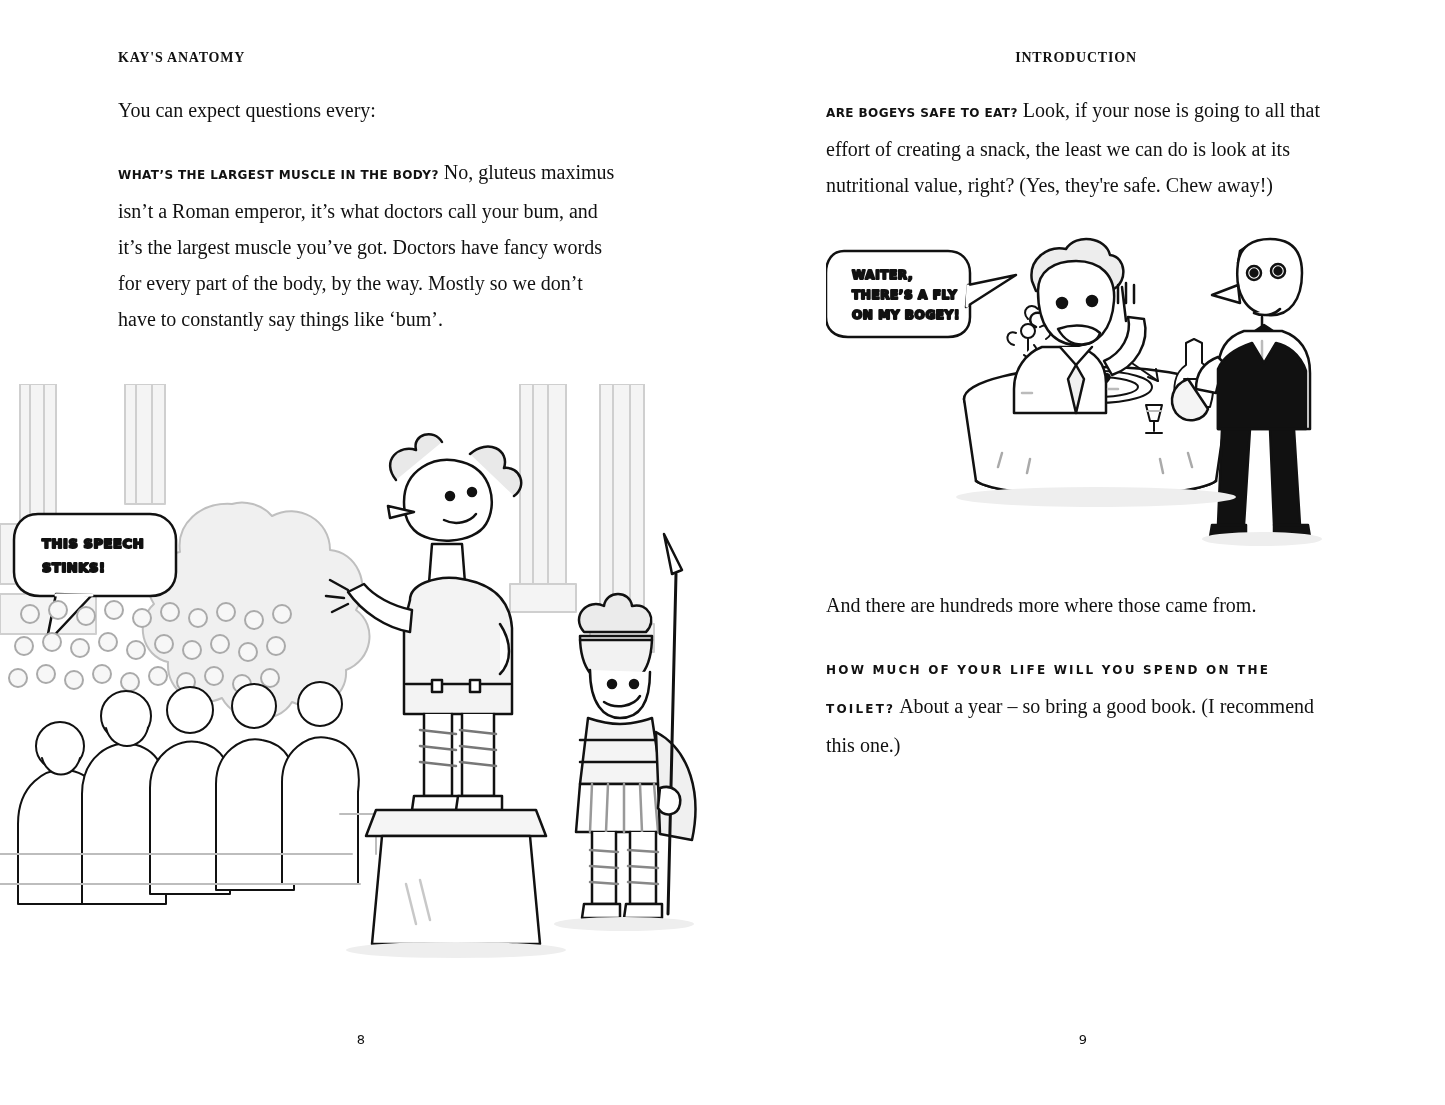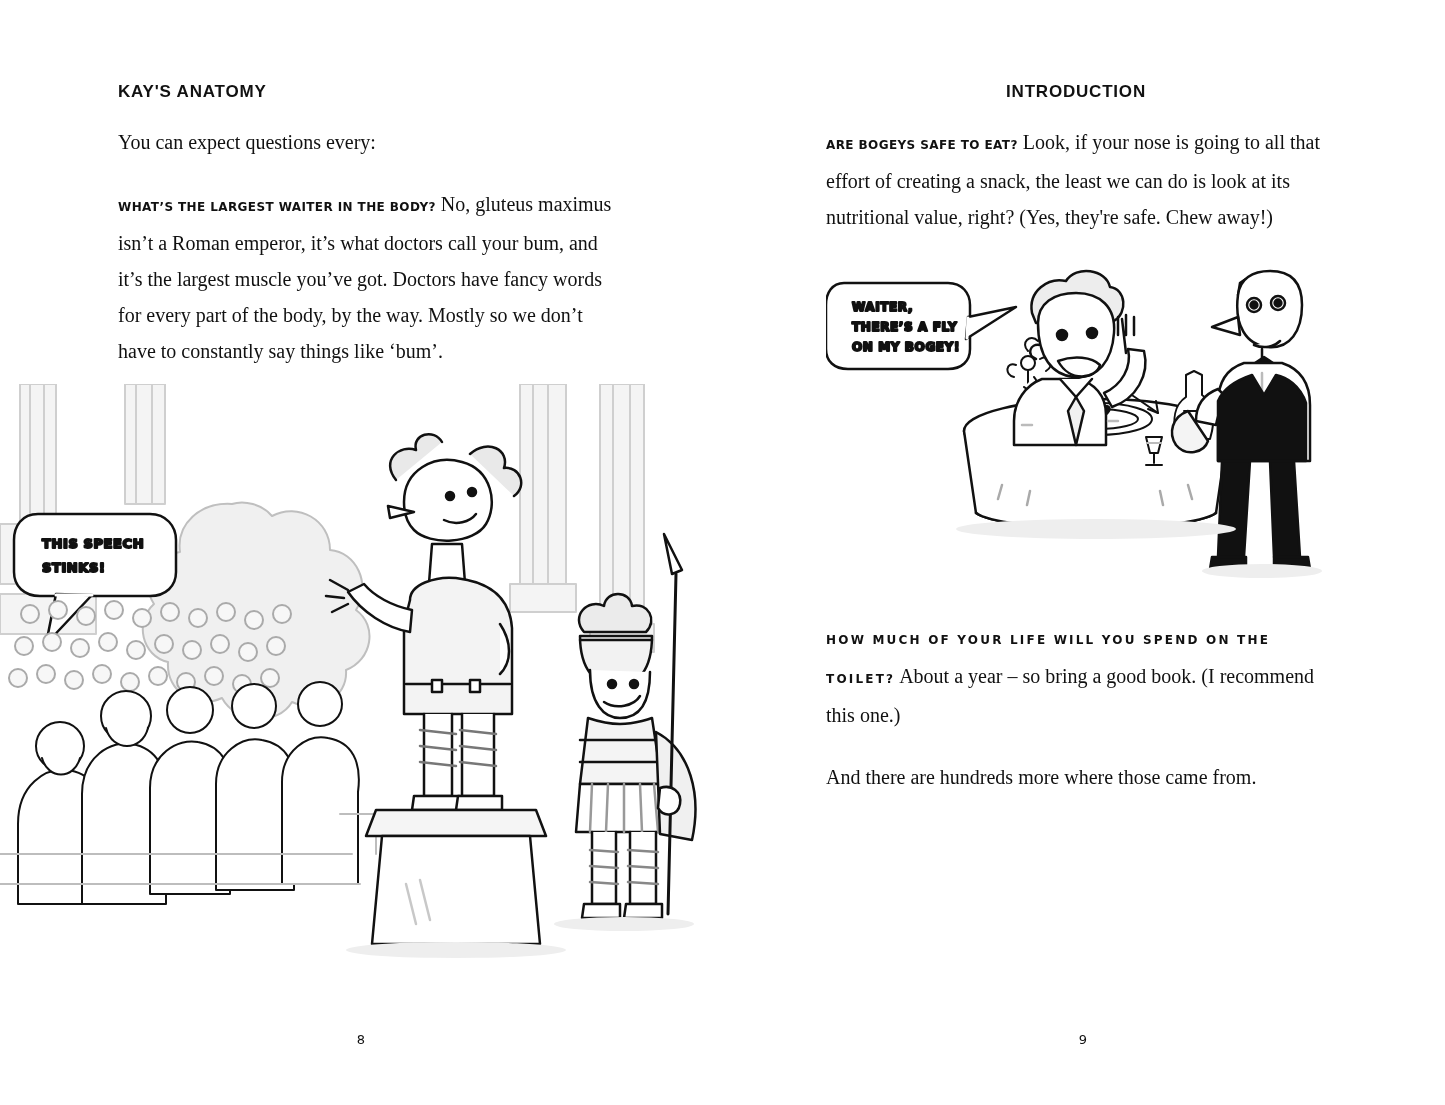--- a/index.html
+++ b/index.html
@@ -23,26 +23,26 @@
   .page {
     position: relative;
     width: 722px;
     height: 1105px;
     box-sizing: border-box;
   }
   .page-left  { padding: 0 100px 0 118px; }
   .page-right { padding: 0 118px 0 104px; }
 
   .running-head {
-    font-family: Liberation Sans, sans-serif;
+    font-family: Liberation Serif, serif;
     font-weight: bold;
-    font-size: 17px;
+    font-size: 14px;
     letter-spacing: 0.8px;
     color: #111;
-    padding-top: 82px;
+    padding-top: 50px;
     height: 18px;
   }
   .running-head.right { text-align: center; }
 
   .body-text {
     font-size: 20px;
     line-height: 36px;
     margin-top: 24px;
     text-align: left;
   }
@@ -96,21 +96,21 @@
 
 <div class="spread">
 
   <div class="page page-left">
 
     <div class="running-head">KAY'S ANATOMY</div>
 
     <div class="body-text">
       <p class="para">You can expect questions every:</p>
       <p class="para">
-        <span class="qhead">WHAT’S THE LARGEST WAITER IN THE BODY?</span><span> No, gluteus maximus isn’t a Roman emperor, it’s what doctors call your bum, and it’s the largest muscle you’ve got. Doctors have fancy words for every part of the body, by the way. Mostly so we don’t have to constantly say things like ‘bum’.</span>
+        <span class="qhead">WHAT’S THE LARGEST MUSCLE IN THE BODY?</span><span> No, gluteus maximus isn’t a Roman emperor, it’s what doctors call your bum, and it’s the largest muscle you’ve got. Doctors have fancy words for every part of the body, by the way. Mostly so we don’t have to constantly say things like ‘bum’.</span>
       </p>
     </div>
 
     <div class="left-illus-wrap illus">
       <svg width="722" height="600" viewBox="0 0 722 600" fill="none" stroke="#111" stroke-width="2" stroke-linecap="round" stroke-linejoin="round">
 
         <g stroke="#cfcfcf" fill="#f4f4f4" stroke-width="2">
           <rect x="20" y="0" width="36" height="160"></rect>
           <rect x="12" y="160" width="54" height="26"></rect>
           <rect x="125" y="0" width="40" height="120"></rect>
@@ -411,22 +411,22 @@
         </g>
 
         <g stroke="none" fill="#eeeeee">
           <ellipse cx="270" cy="268" rx="140" ry="10"></ellipse>
           <ellipse cx="436" cy="310" rx="60" ry="7"></ellipse>
         </g>
       </svg>
     </div>
 
     <div class="body-text" style="margin-top:28px;">
+      <p class="para">And there are hundreds more where those came from.</p>
       <p class="para">
         <span class="qhead spaced">HOW MUCH OF YOUR LIFE WILL YOU SPEND ON THE TOILET?</span><span> About a year – so bring a good book. (I recommend this one.)</span>
       </p>
-      <p class="para">And there are hundreds more where those came from.</p>
     </div>
 
     <div class="folio">9</div>
   </div>
 
 </div>
 
 </body></html>

